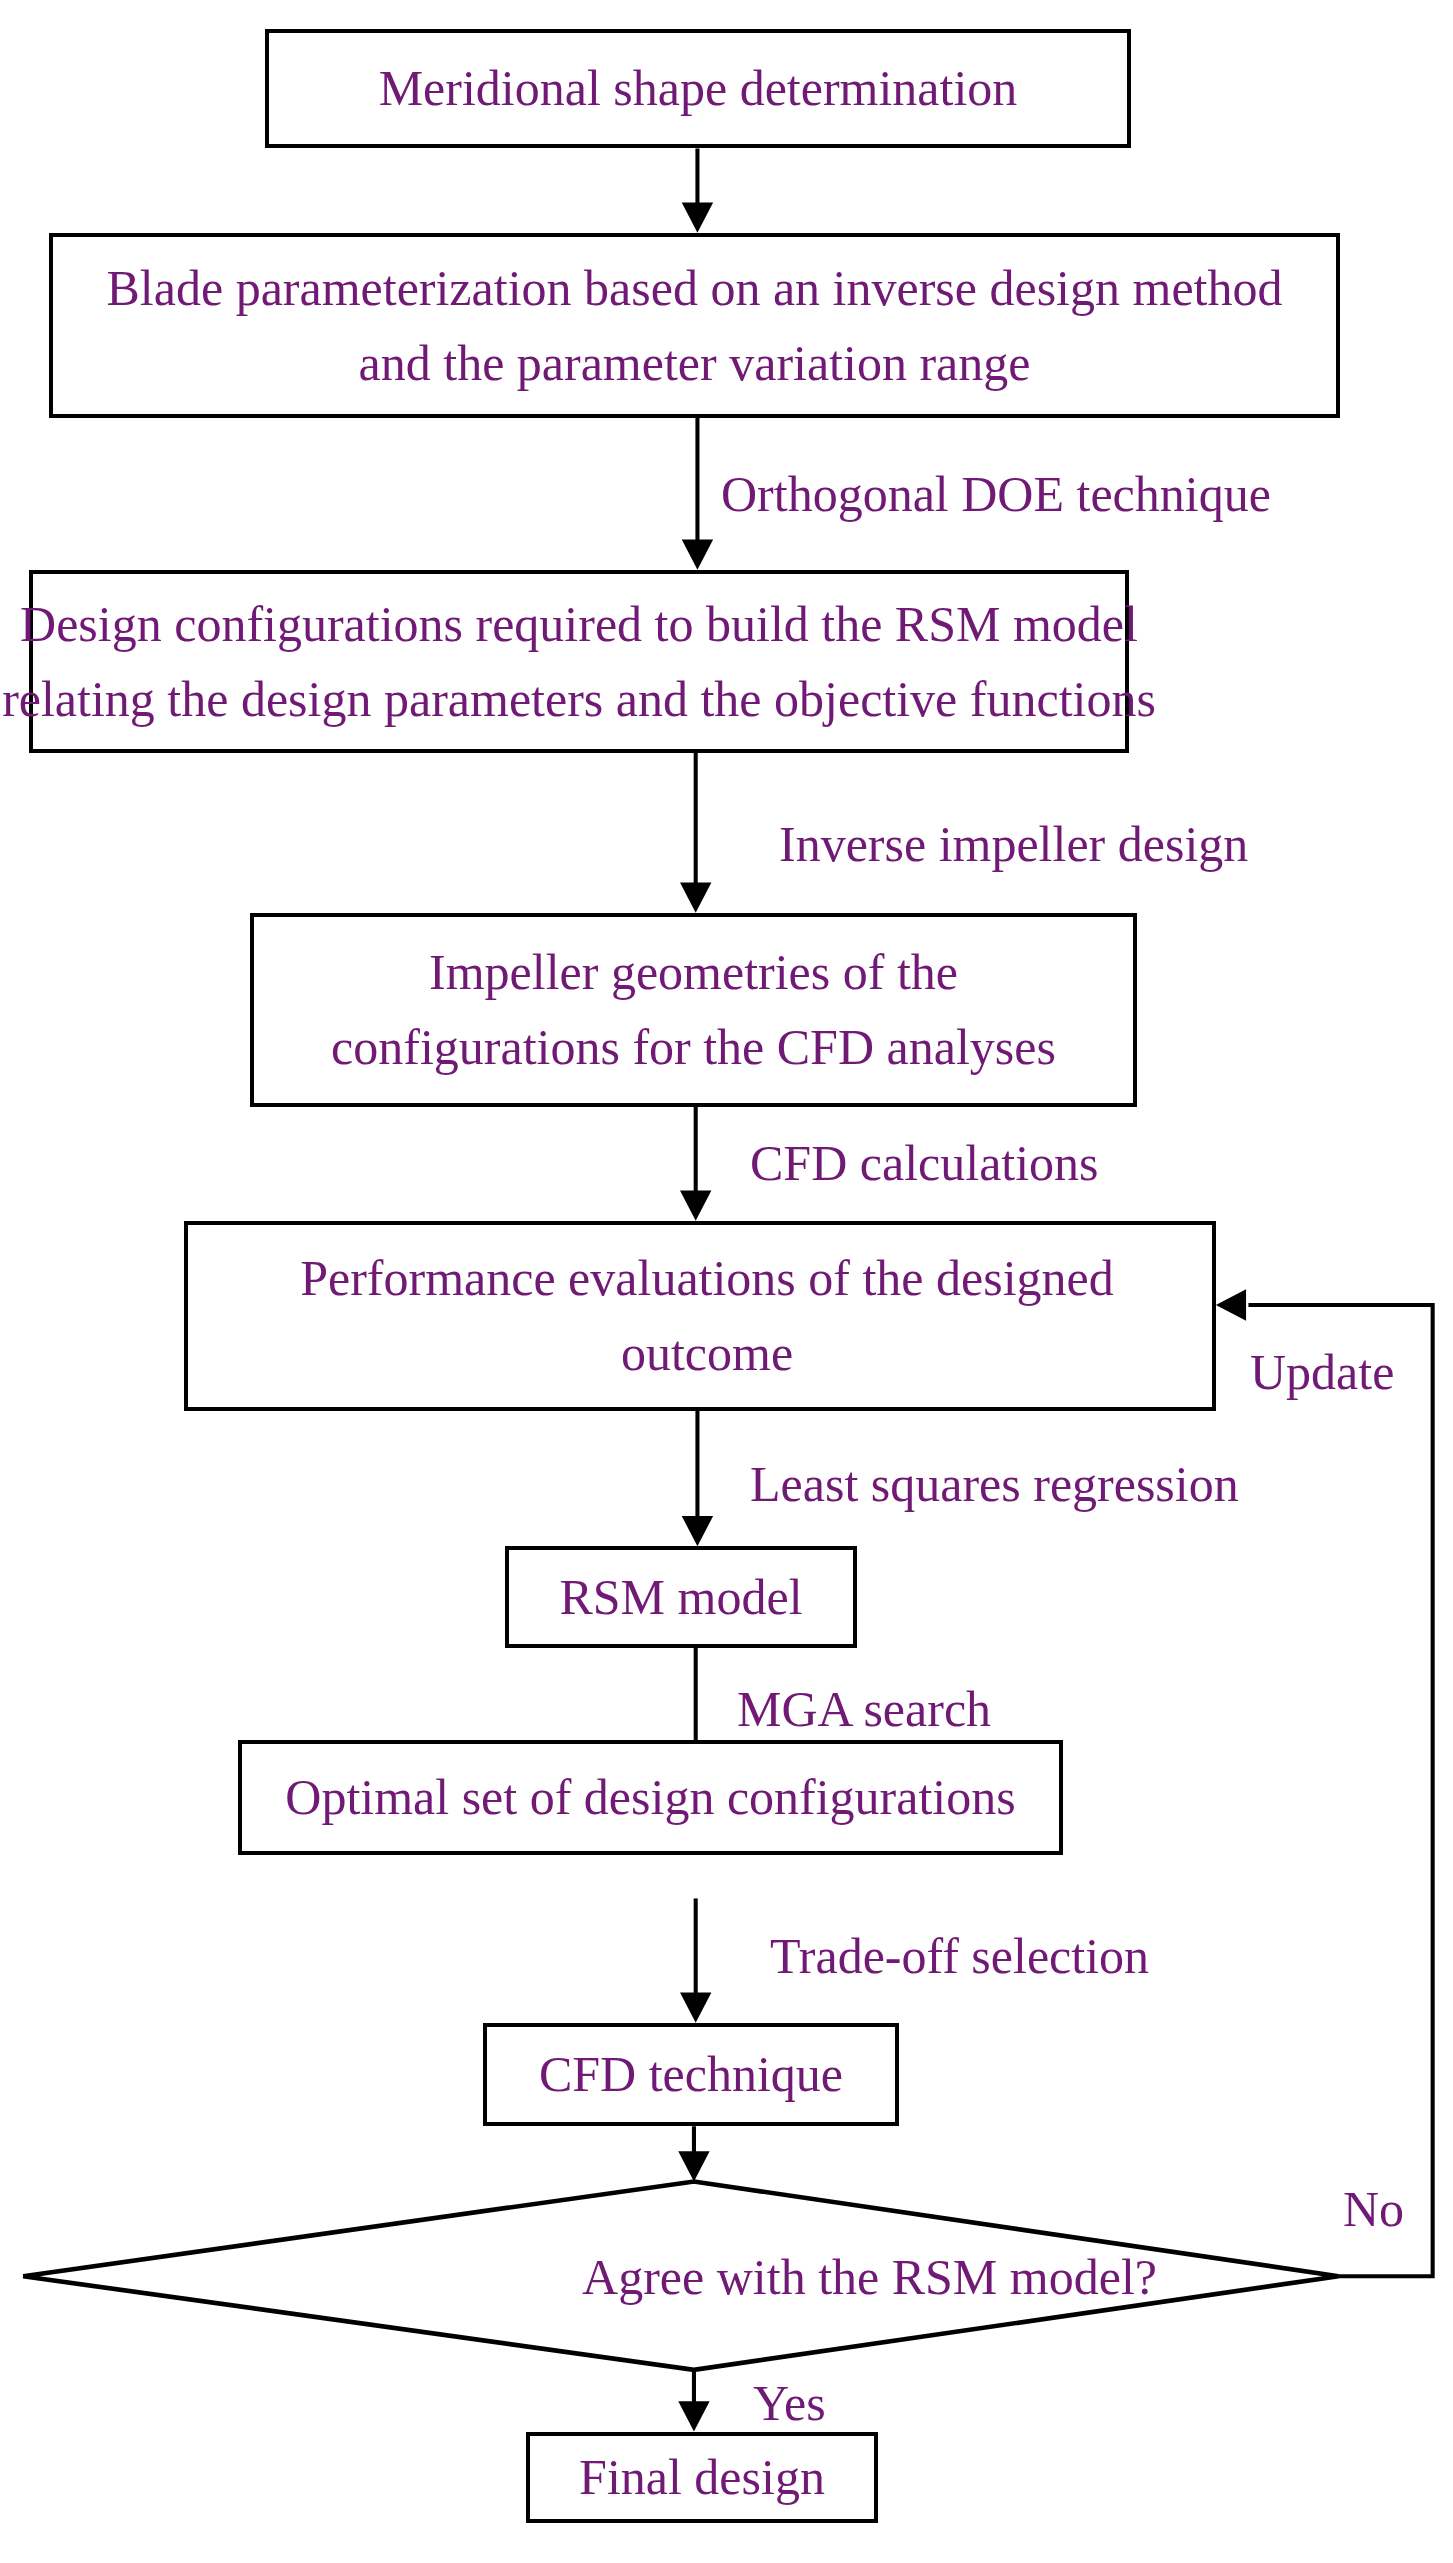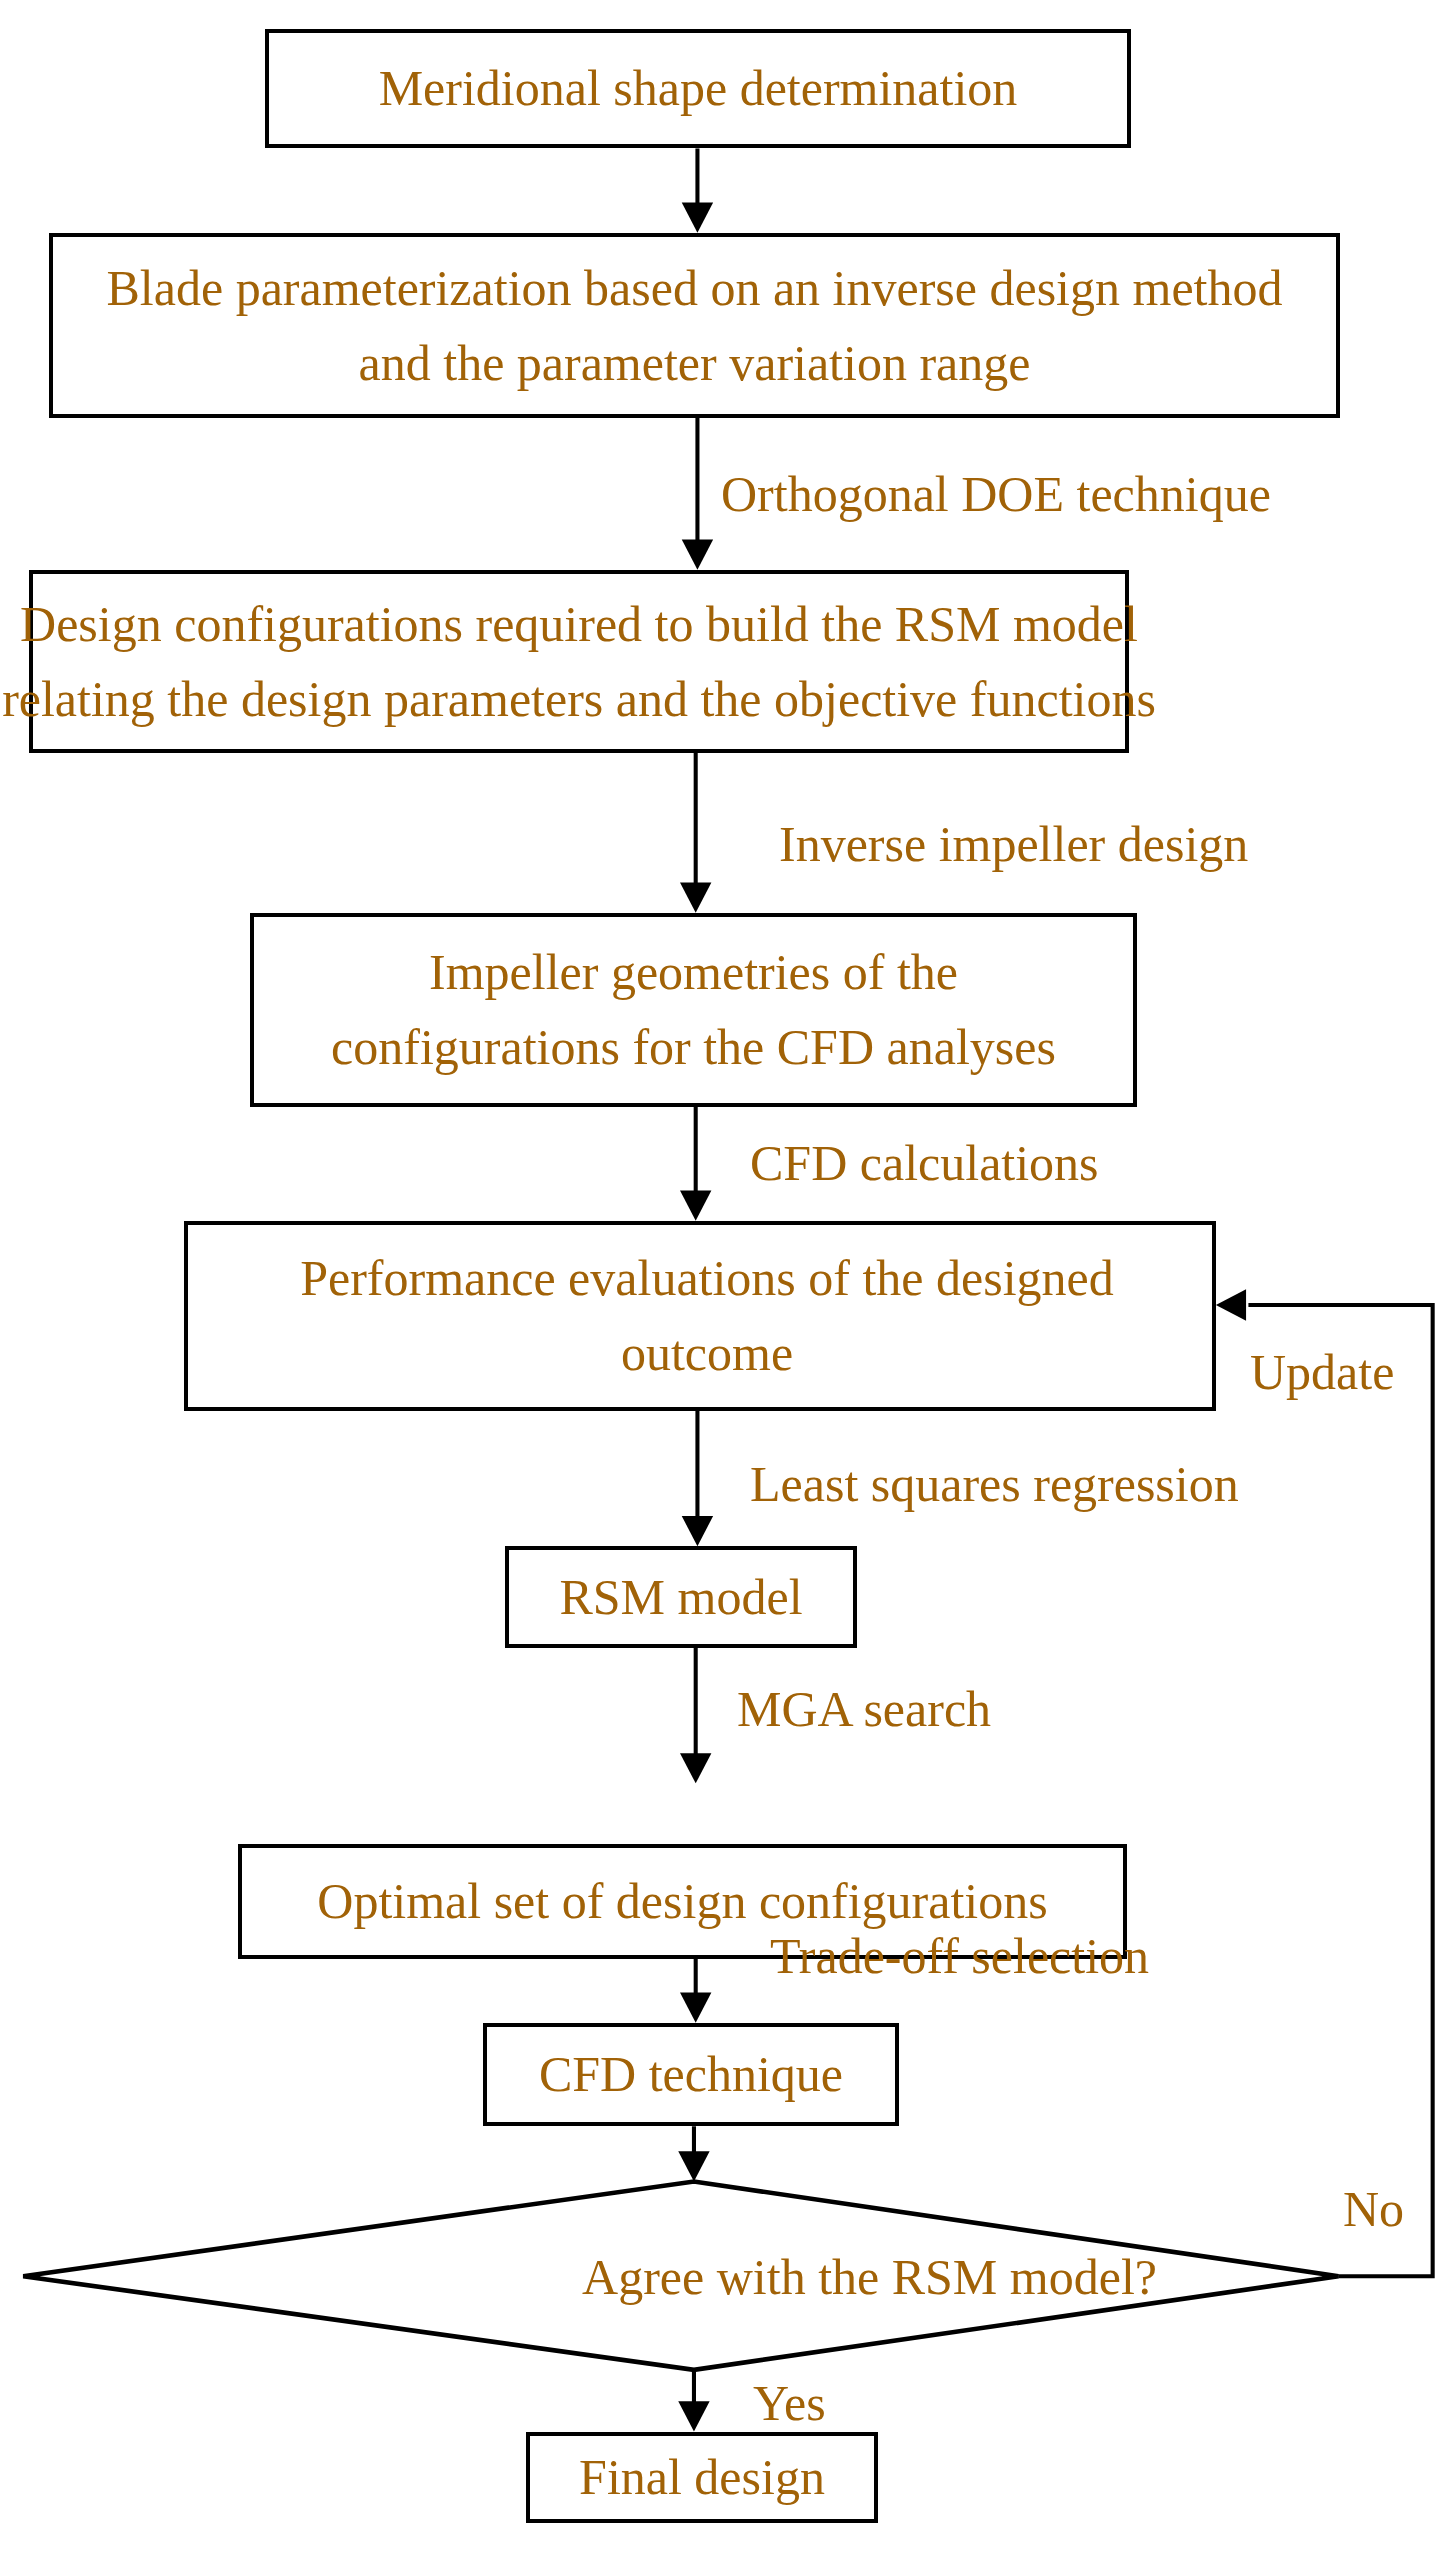--- a/index.html
+++ b/index.html
@@ -3,21 +3,21 @@
 <meta charset="utf-8">
 <style>
   html, body { margin: 0; padding: 0; background: #ffffff; }
   #canvas {
     position: relative;
     width: 1453px;
     height: 2563px;
     background: #ffffff;
     font-family: "Liberation Serif", "DejaVu Serif", serif;
     font-size: 50px;
-    color: #a16207;
+    color: #701a75;
     overflow: hidden;
   }
   #wires {
     position: absolute;
     left: 0; top: 0;
     width: 1453px; height: 2563px;
   }
   .node {
     position: absolute;
     box-sizing: border-box;
@@ -47,21 +47,21 @@
     white-space: nowrap;
     line-height: 1;
   }
   
   #n-meridional      { left: 265px;  top: 29px;   width: 866px; height: 119px; }
   #n-blade-param     { left: 49px;   top: 233px;  width: 1291px; height: 185px; }
   #n-design-conf     { left: 29px;   top: 570px;  width: 1100px; height: 183px; }
   #n-impeller-geom   { left: 250px;  top: 913px; width: 887px; height: 194px; }
   #n-perf-eval       { left: 184px;  top: 1221px; width: 1032px; height: 190px; padding-left: 14px; }
   #n-rsm-model       { left: 505px;  top: 1546px; width: 352px;  height: 102px; }
-  #n-optimal-set     { left: 238px;  top: 1844px; width: 889px; height: 115px; align-items: center; }
+  #n-optimal-set     { left: 238px;  top: 1740px; width: 825px; height: 115px; align-items: center; }
   #n-cfd-validation  { left: 483px;  top: 2023px; width: 416px;  height: 103px; }
   #n-final-design    { left: 526px;  top: 2432px; width: 352px;  height: 91px; }
   
   #l-doe        { left: 721px; top: 494px; text-align: right; }
   #l-inverse    { left: 779px; top: 844px; }
   #l-cfd-calc   { left: 750px; top: 1163px; }
   #l-update     { left: 1250px; top: 1372px; }
   #l-least      { left: 750px; top: 1484px; }
   #l-mga        { left: 737px; top: 1709px; }
   #l-tradeoff   { left: 750px; top: 1956px; margin-left: 20px; }

